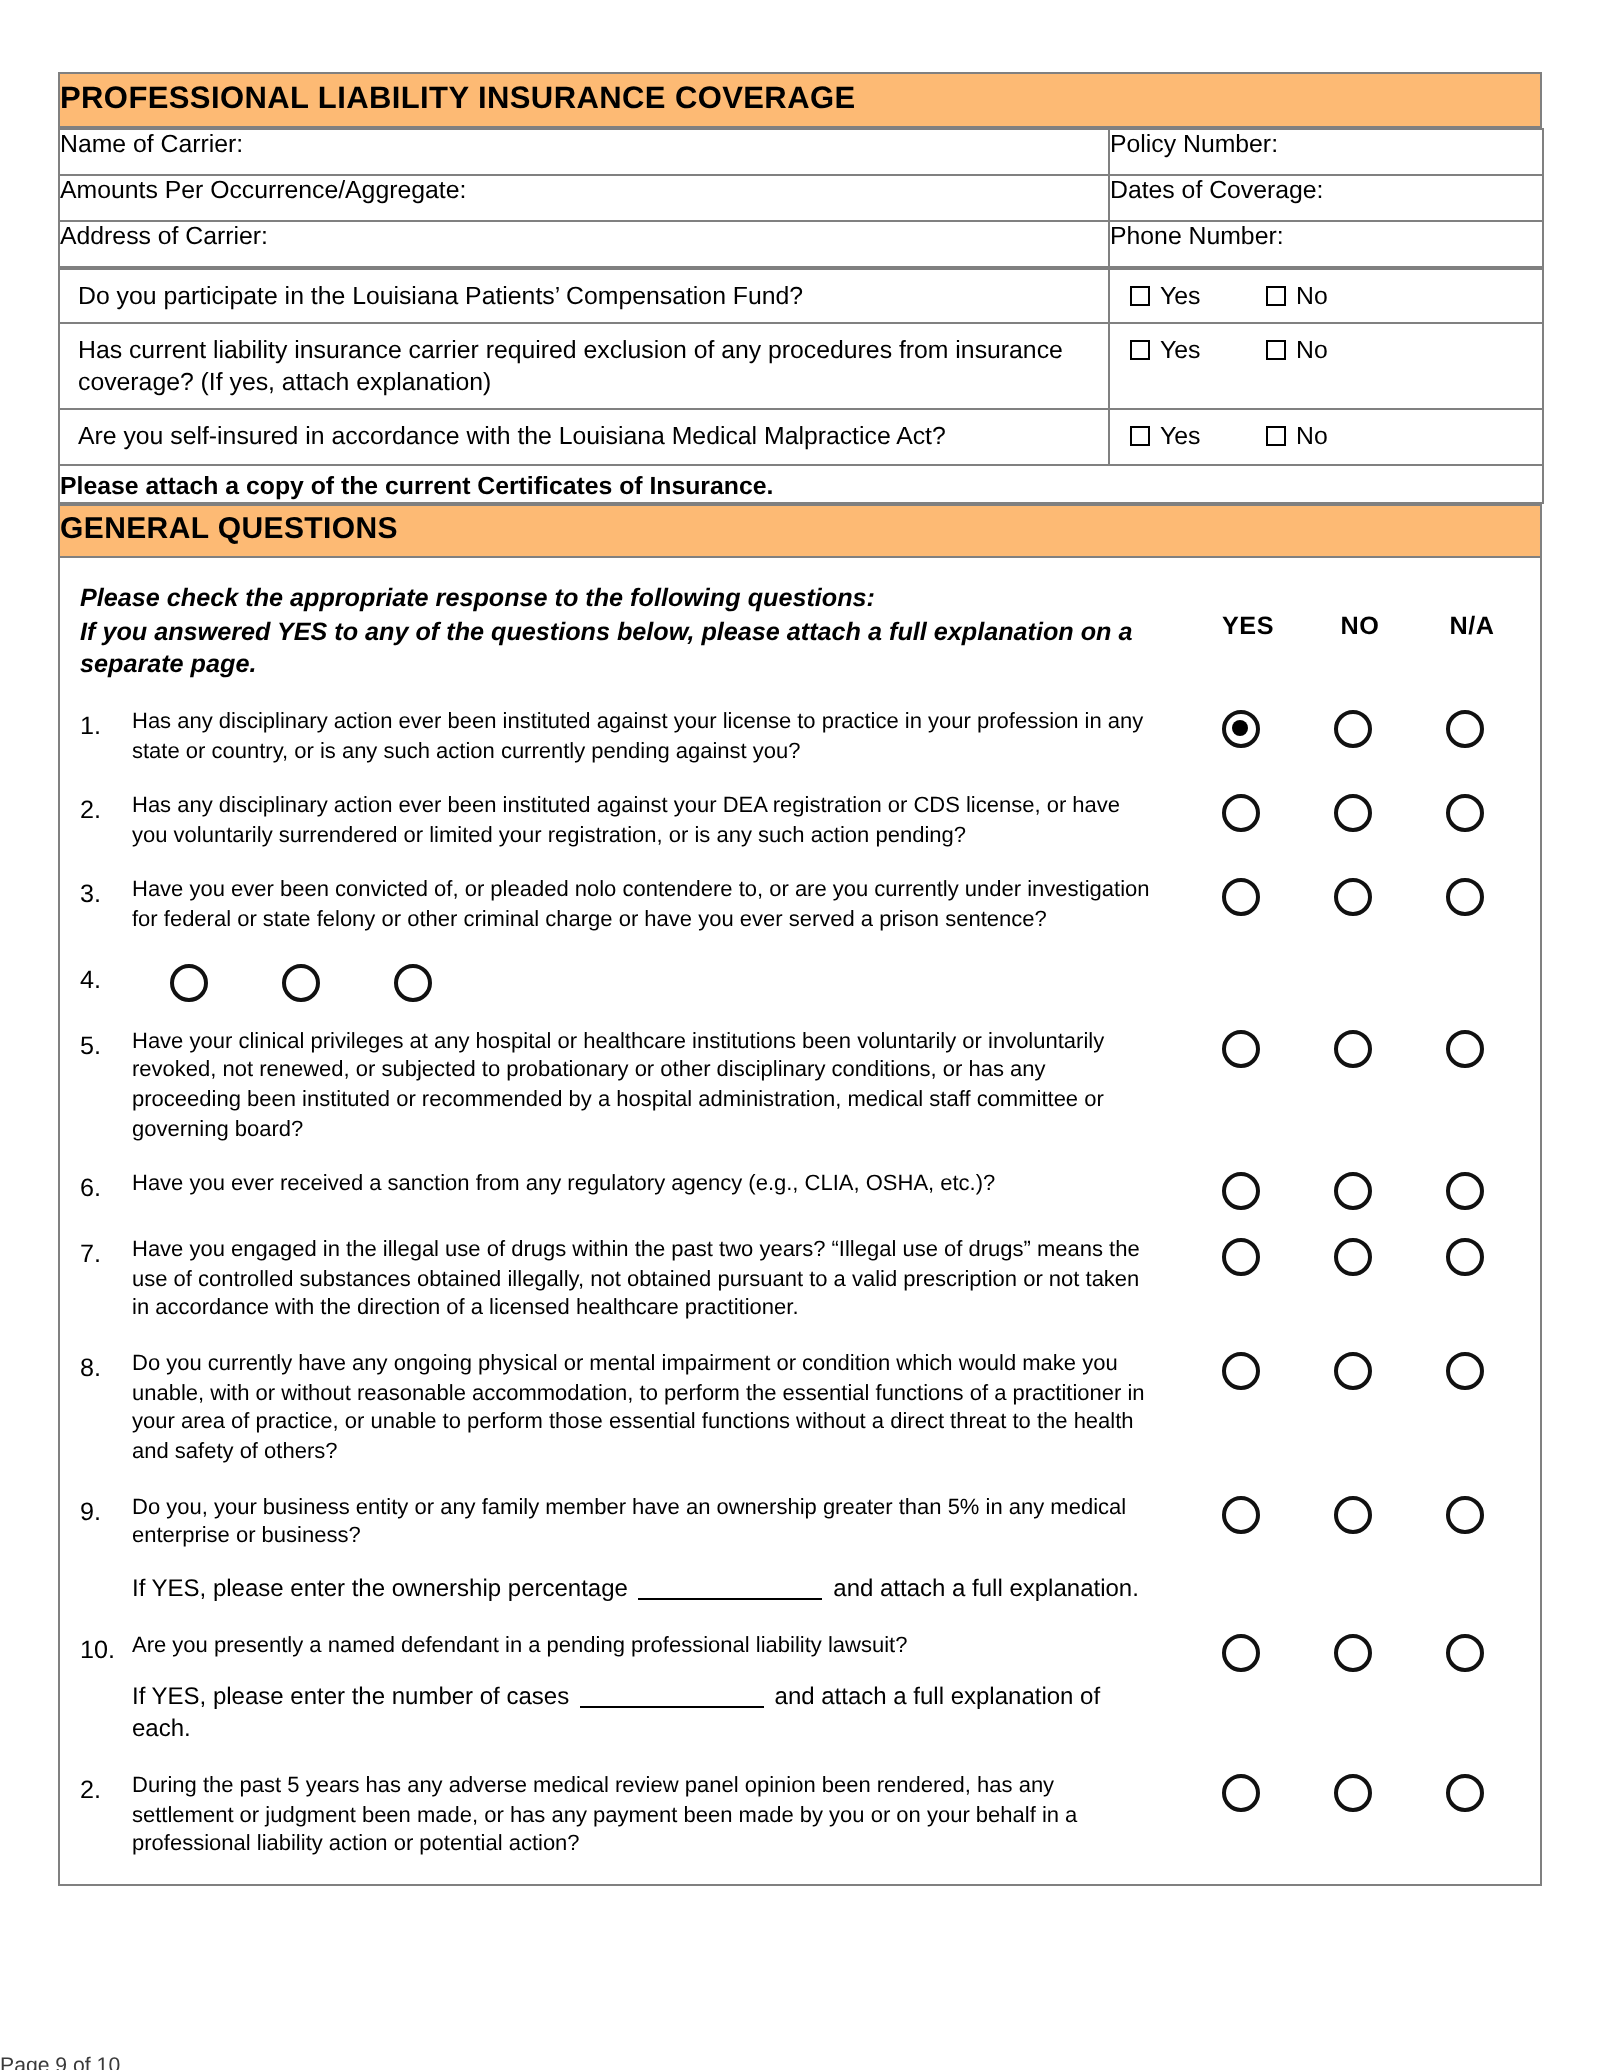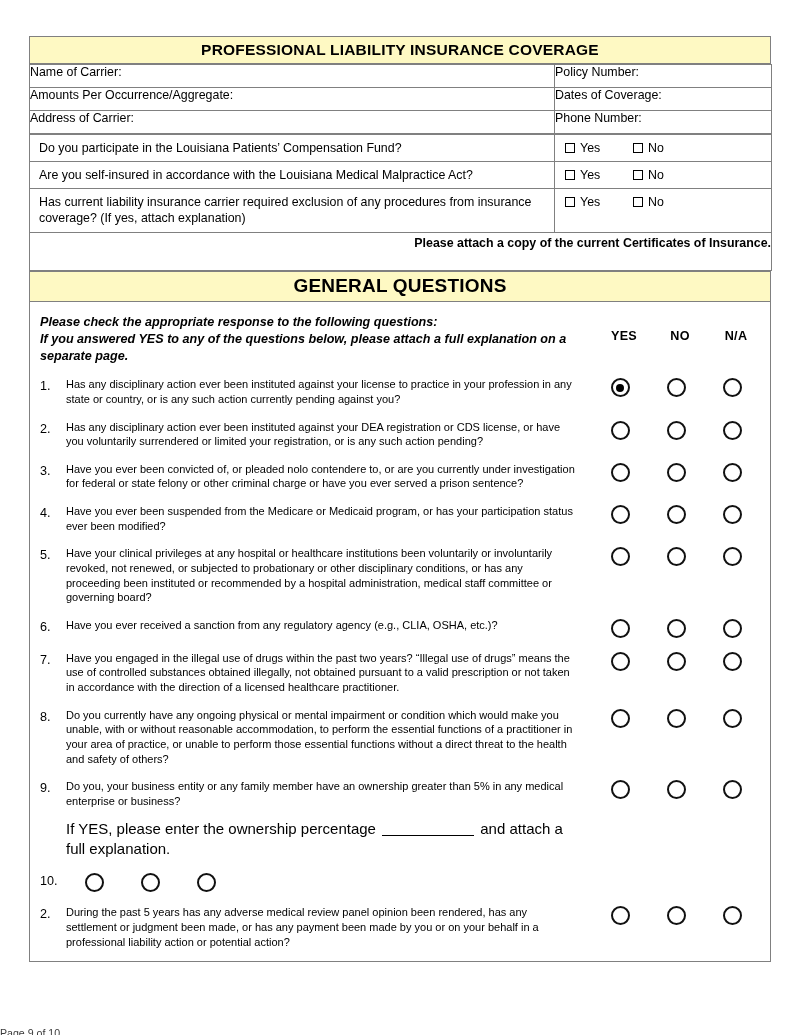--- a/index.html
+++ b/index.html
@@ -30,31 +30,31 @@
     table-layout: fixed;
     border-radius: 15px;
   }
   .tbl td {
     border: 1px solid #808080;
     padding: 0;
     vertical-align: top;
   }
 
   .band {
-    background: #fef9c3;
+    background: #fdba74;
     border: 1px solid #808080;
-    text-align: center;
+    text-align: left;
     font-weight: bold;
     font-size: 15.5px;
     letter-spacing: 0.2px;
     padding: 4px 0 5px 0;
     line-height: 1.1;
   }
   .band.sub {
-    font-size: 19px;
+    font-size: 15px;
   }
 
   .cell {
     font-size: 12.4px;
     padding: 6px 0 6px 9px;
     height: 22px;
     line-height: 1.25;
   }
 
   .row-q td {
@@ -76,24 +76,24 @@
   }
   .chk {
     display: inline-block;
     width: 8px;
     height: 8px;
     border: 1.6px solid #000;
     margin-right: 5px;
     vertical-align: -1px;
   }
   .note-row td {
-    text-align: right;
+    text-align: left;
     font-weight: bold;
     font-size: 12.4px;
-    padding: 3px 0 20px 0;
+    padding: 3px 0 1px 0;
   }
 
   
   .qbox {
     border: 1px solid #808080;
     border-top: none;
     padding: 12px 10px 12px 10px;
     position: relative;
   }
 
@@ -134,21 +134,21 @@
   }
   .q .body {
     flex: 1 1 auto;
     padding-right: 14px;
   }
   .q .text {
     font-size: 11px;
     line-height: 1.33;
   }
   .q .sub {
-    font-size: 15px;
+    font-size: 12px;
     line-height: 1.33;
     margin-top: 11px;
   }
   .blank {
     display: inline-block;
     width: 92px;
     border-bottom: 1px solid #000;
     height: 12px;
     vertical-align: -2px;
     margin: 0 2px;
@@ -232,31 +232,31 @@
         <col style="width:217px">
       </colgroup>
     <tbody>
       <tr class="row-q">
         <td class="qtext">Do you participate in the Louisiana Patients’ Compensation Fund?</td>
         <td class="opts">
           <span class="opt"><span class="chk"></span><span>Yes</span></span><span class="opt"><span class="chk"></span><span>No</span></span>
         </td>
       </tr>
       <tr class="row-q">
+        <td class="qtext">Has current liability insurance carrier required exclusion of any procedures from insurance coverage? (If yes, attach explanation)</td>
+        <td class="opts">
+          <span class="opt"><span class="chk"></span><span>Yes</span></span><span class="opt"><span class="chk"></span><span>No</span></span>
+        </td>
+      </tr>
+      <tr class="row-q">
         <td class="qtext">Are you self-insured in accordance with the Louisiana Medical Malpractice Act?</td>
         <td class="opts">
           <span class="opt"><span class="chk"></span><span>Yes</span></span><span class="opt"><span class="chk"></span><span>No</span></span>
         </td>
       </tr>
-      <tr class="row-q">
-        <td class="qtext">Has current liability insurance carrier required exclusion of any procedures from insurance coverage? (If yes, attach explanation)</td>
-        <td class="opts">
-          <span class="opt"><span class="chk"></span><span>Yes</span></span><span class="opt"><span class="chk"></span><span>No</span></span>
-        </td>
-      </tr>
       <tr class="note-row">
         <td colspan="2">Please attach a copy of the current Certificates of Insurance.</td>
       </tr>
     </tbody>
   </table>
 
   <div class="band sub">GENERAL QUESTIONS</div>
 
   <div class="qbox">
 
@@ -320,23 +320,20 @@
             <span class="radio"></span>
           </span>
         <span class="rwrap">
             <span class="radio"></span>
           </span>
       </div>
     </div>
 
     <div class="q">
       <div class="num">4.</div>
-      <div class="body">
-        <div class="text">Have you ever been suspended from the Medicare or Medicaid program, or has your participation status ever been modified?</div>
-      </div>
       <div class="radios">
         <span class="rwrap">
             <span class="radio"></span>
           </span>
         <span class="rwrap">
             <span class="radio"></span>
           </span>
         <span class="rwrap">
             <span class="radio"></span>
           </span>
@@ -433,20 +430,28 @@
             <span class="radio"></span>
           </span>
         <span class="rwrap">
             <span class="radio"></span>
           </span>
       </div>
     </div>
 
     <div class="q">
       <div class="num">10.</div>
+      <div class="body">
+        <div class="text">Are you presently a named defendant in a pending professional liability lawsuit?</div>
+        <div class="sub">
+          <span>If YES, please enter the number of cases</span>
+          <span class="blank"></span>
+          <span>and attach a full explanation of each.</span>
+        </div>
+      </div>
       <div class="radios">
         <span class="rwrap">
             <span class="radio"></span>
           </span>
         <span class="rwrap">
             <span class="radio"></span>
           </span>
         <span class="rwrap">
             <span class="radio"></span>
           </span>

